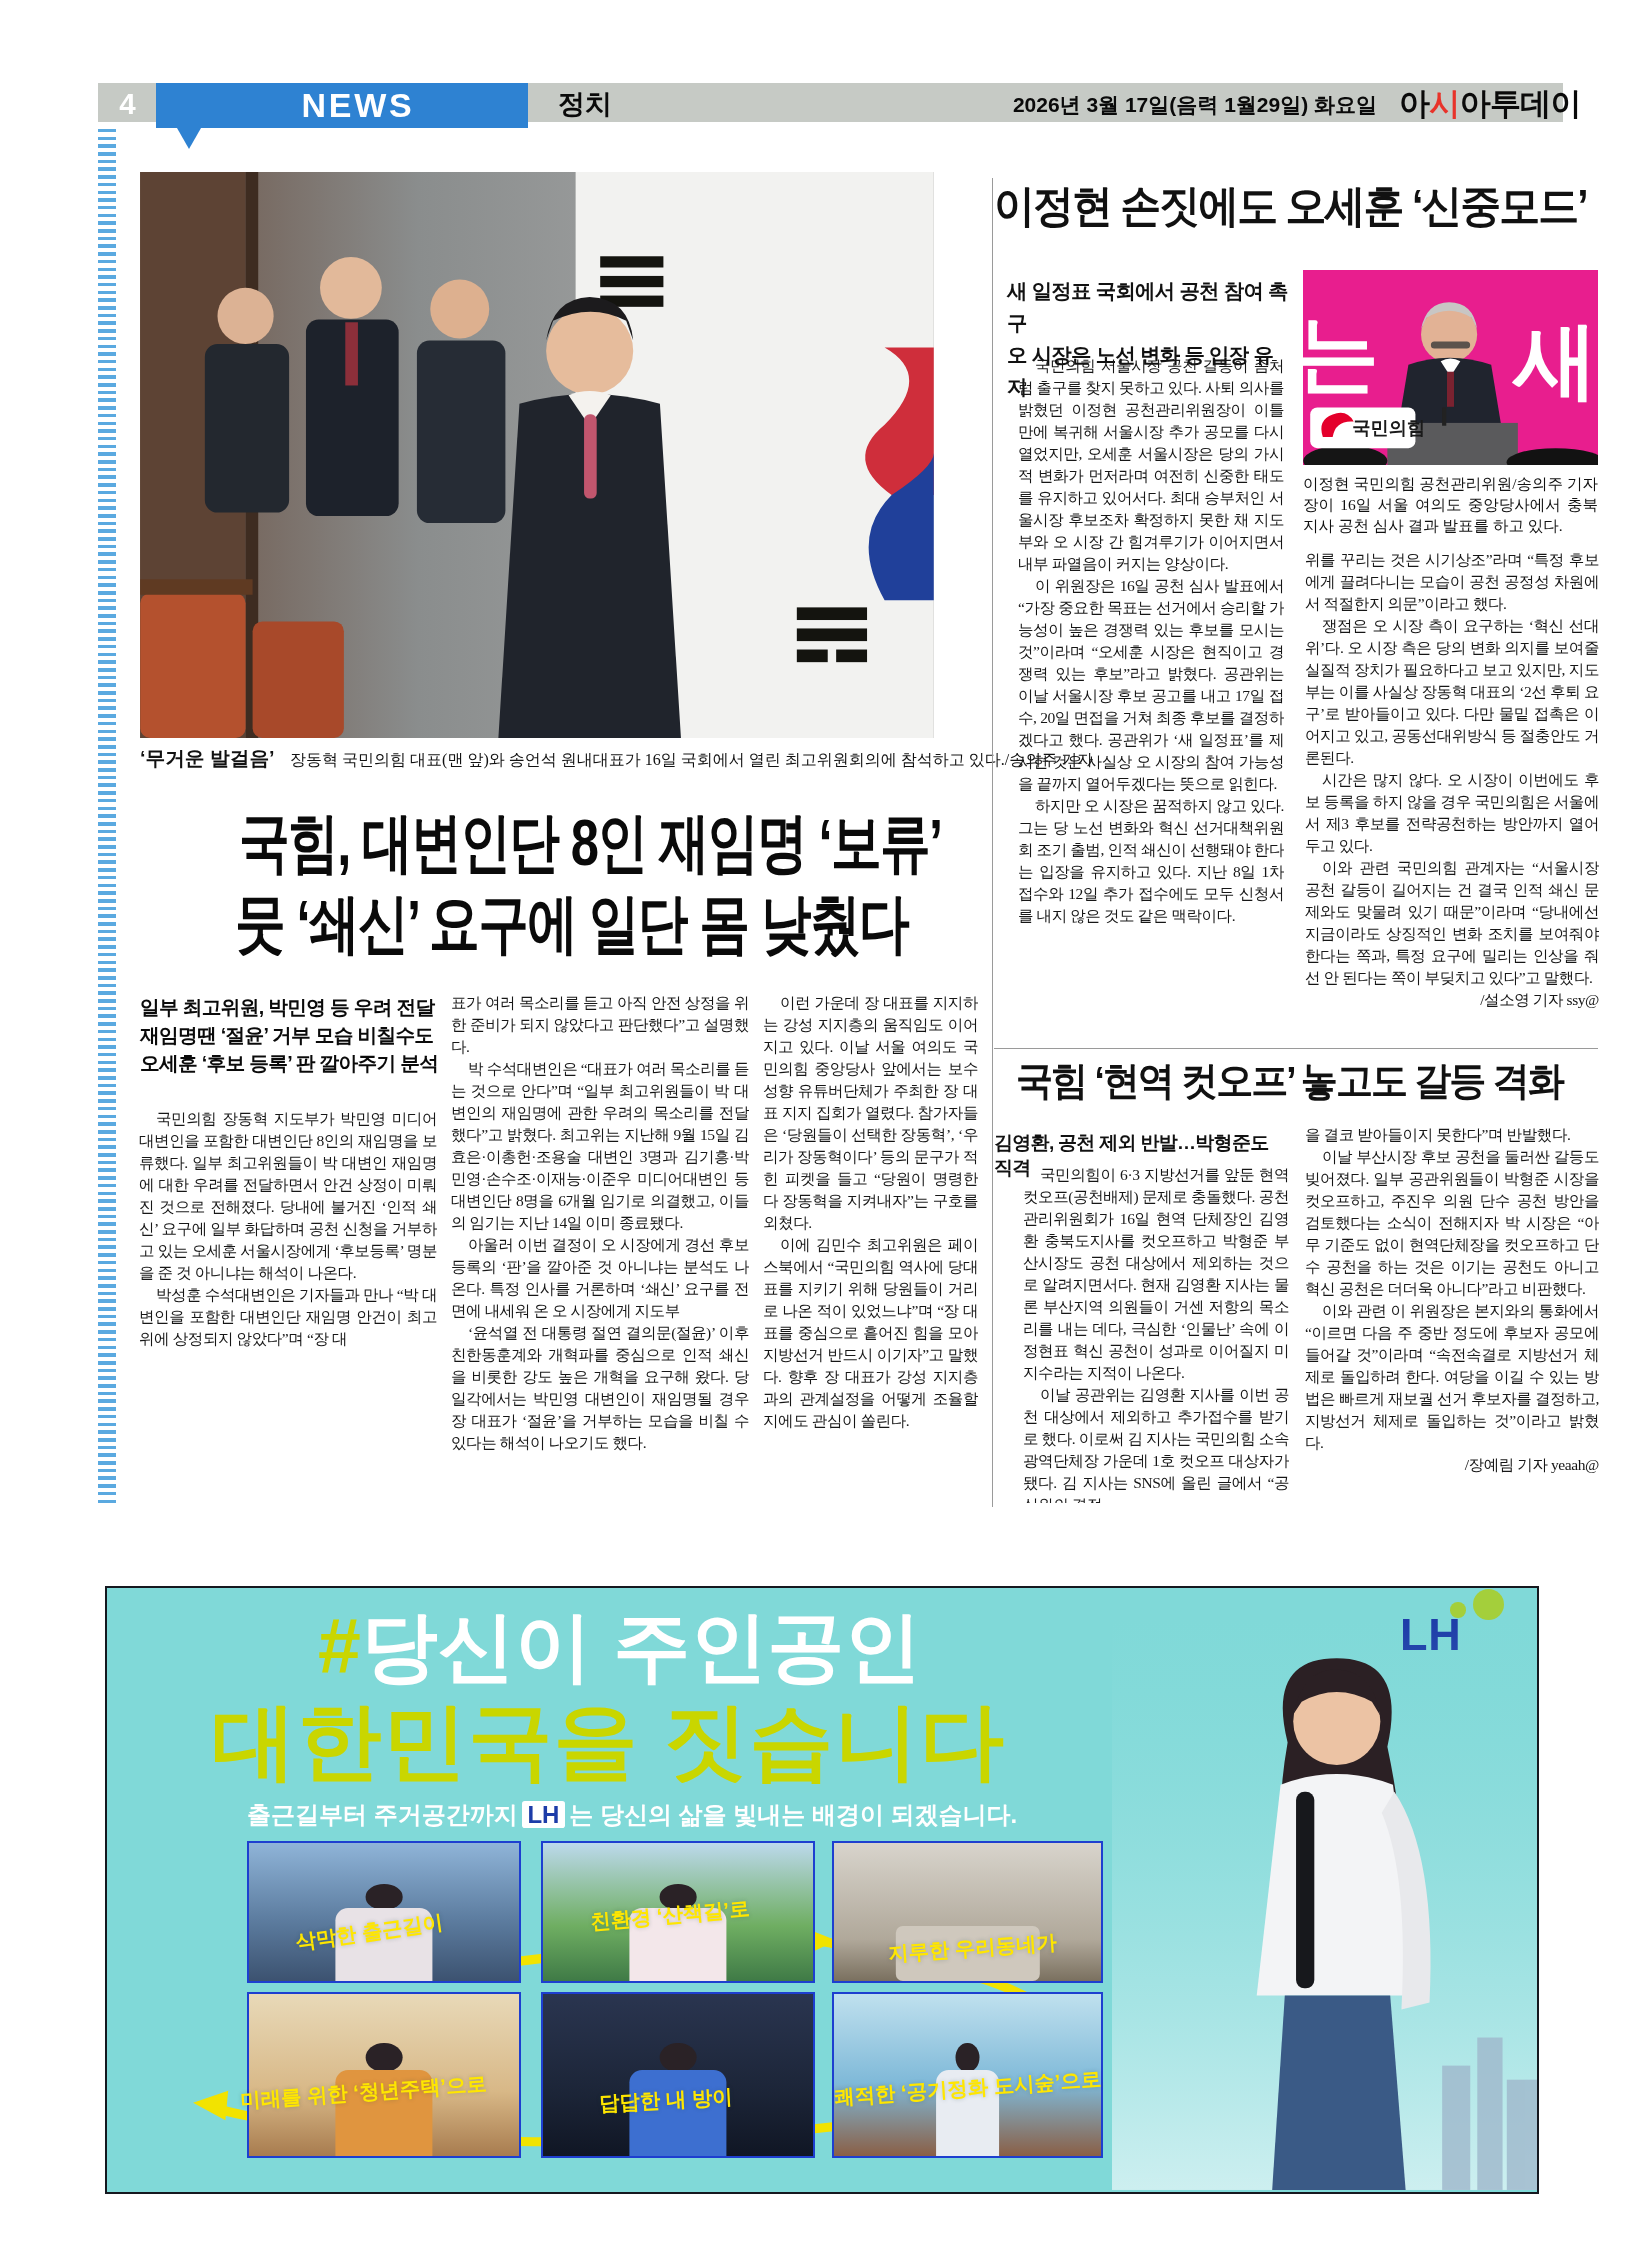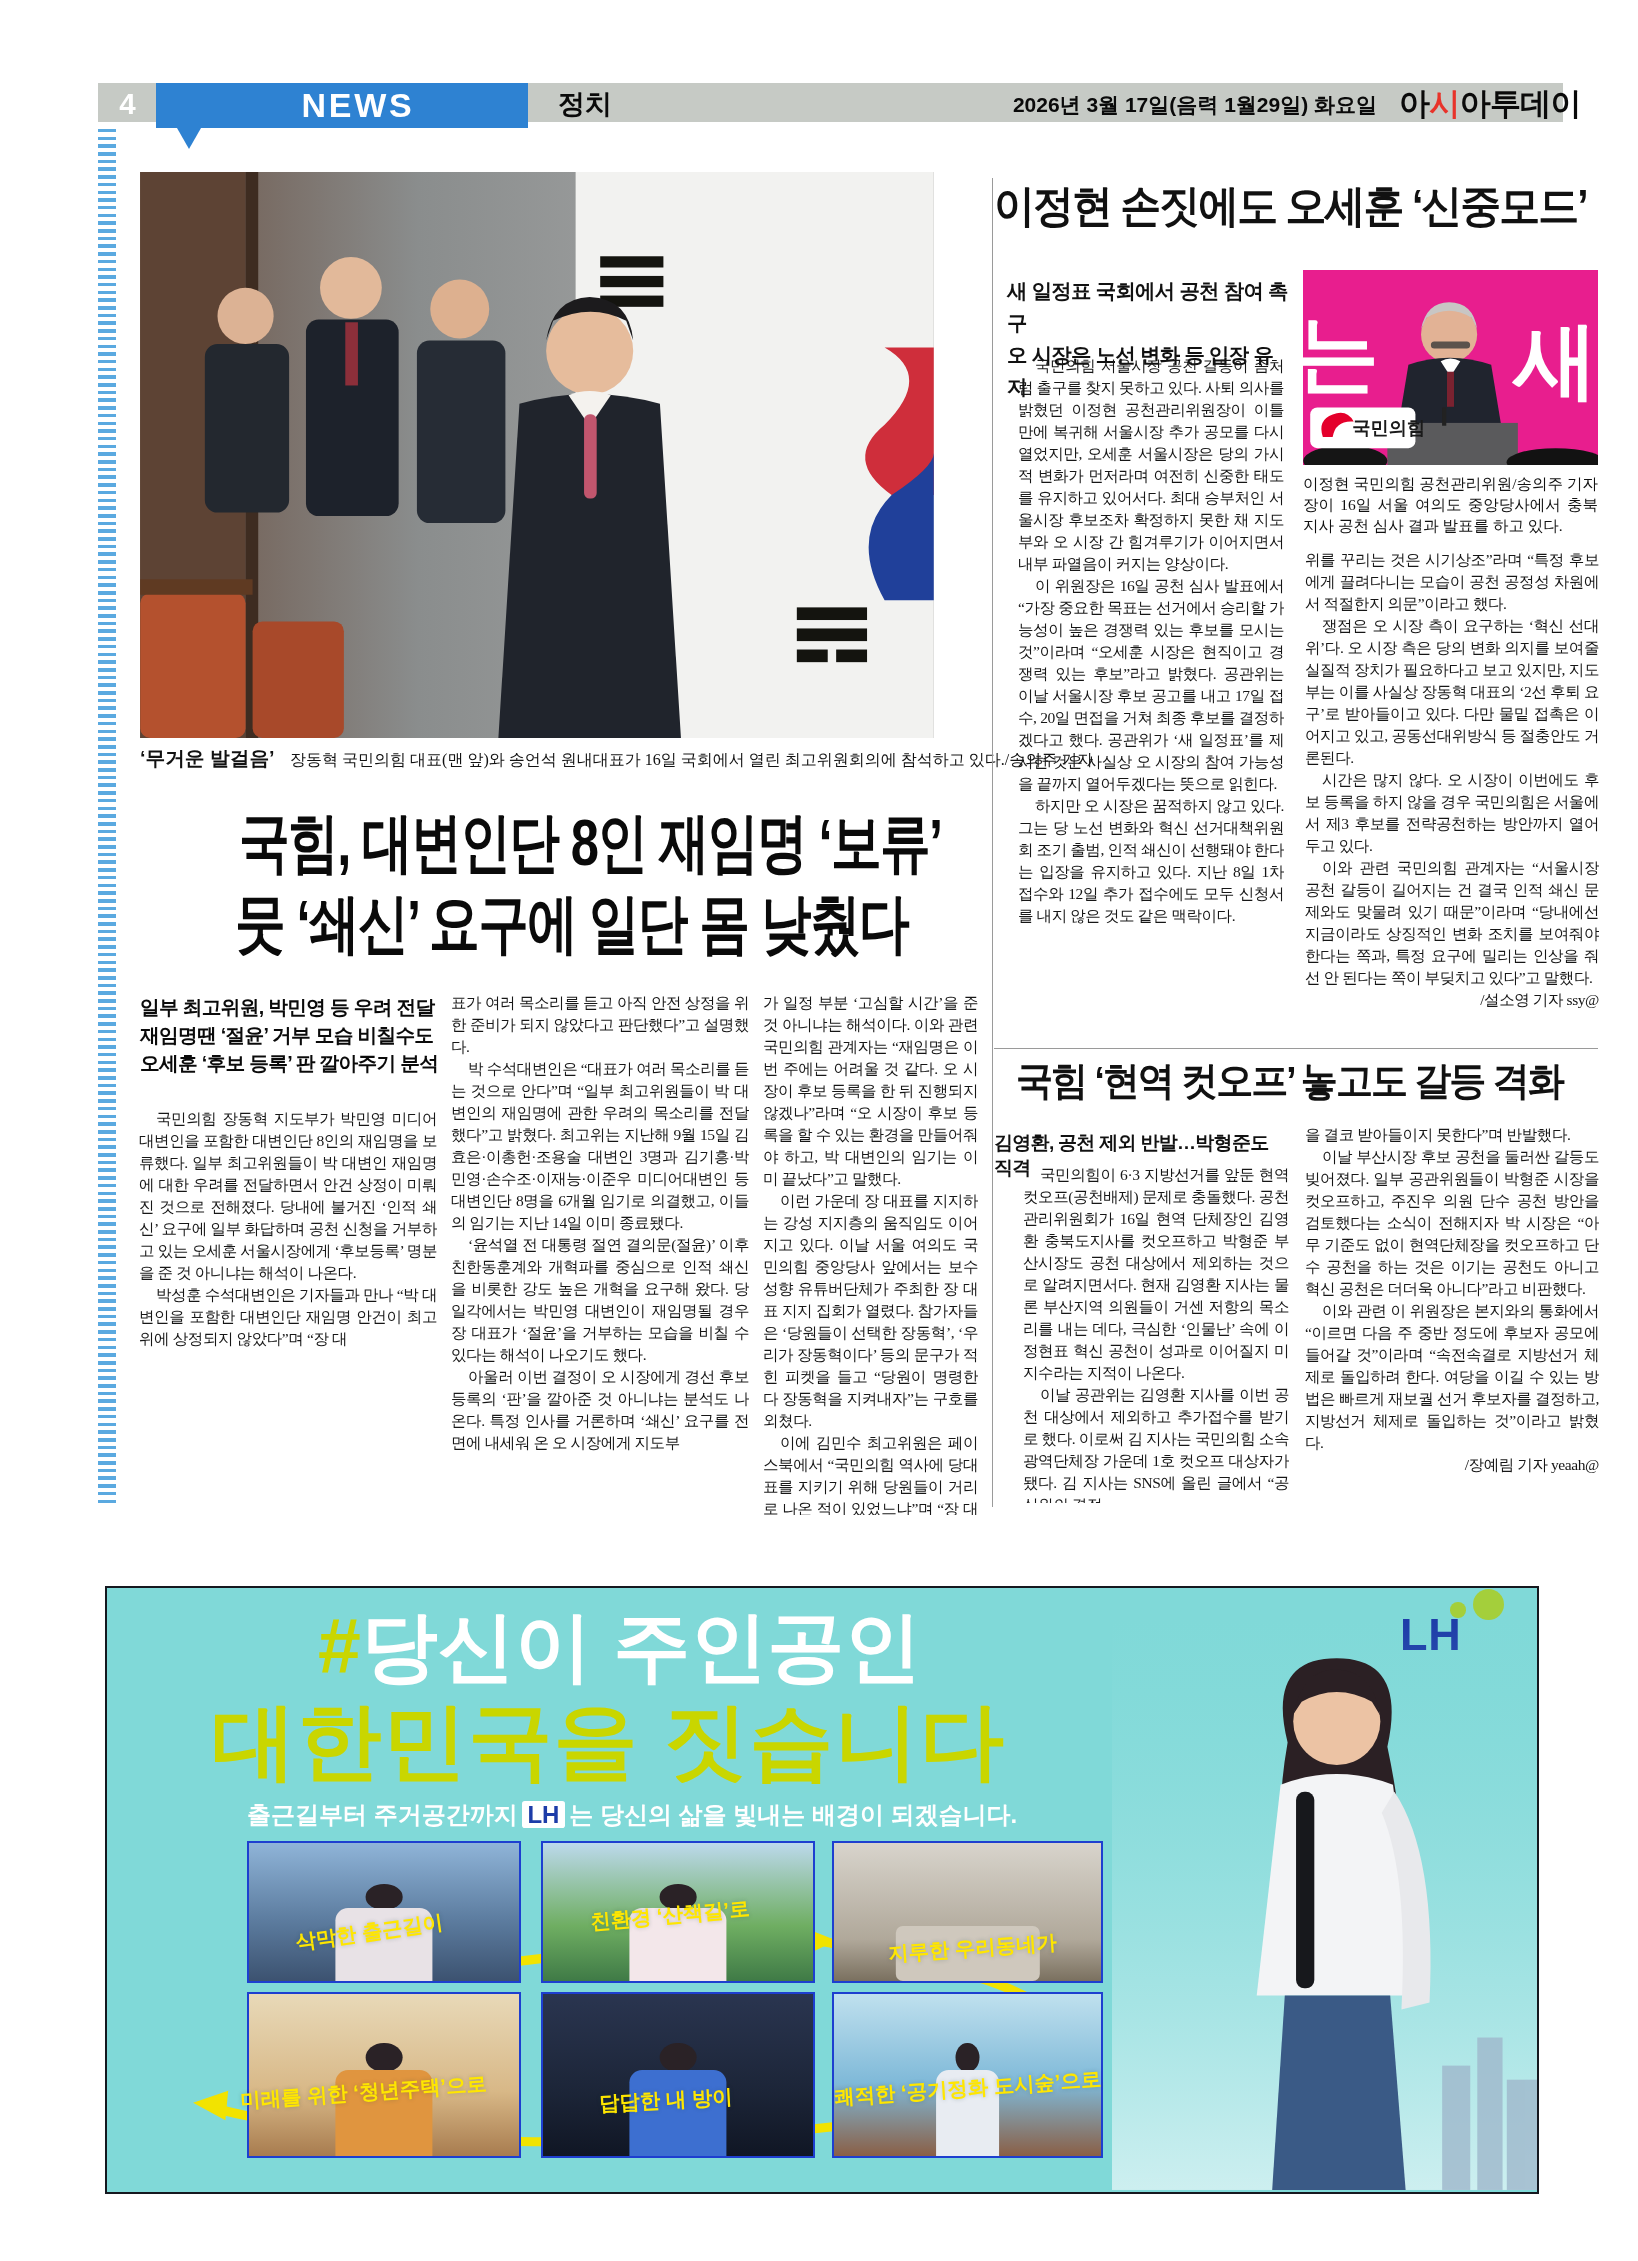--- a/index.html
+++ b/index.html
@@ -185,25 +185,24 @@
   <div>오세훈 ‘후보 등록’ 판 깔아주기 분석</div>
 </div>
 
 <div class="abs col mcol1">
   <p>국민의힘 장동혁 지도부가 박민영 미디어대변인을 포함한 대변인단 8인의 재임명을 보류했다. 일부 최고위원들이 박 대변인 재임명에 대한 우려를 전달하면서 안건 상정이 미뤄진 것으로 전해졌다. 당내에 불거진 ‘인적 쇄신’ 요구에 일부 화답하며 공천 신청을 거부하고 있는 오세훈 서울시장에게 ‘후보등록’ 명분을 준 것 아니냐는 해석이 나온다.</p>
   <p>박성훈 수석대변인은 기자들과 만나 “박 대변인을 포함한 대변인단 재임명 안건이 최고위에 상정되지 않았다”며 “장 대</p>
 </div>
 <div class="abs col mcol2">
   <p class="cont">표가 여러 목소리를 듣고 아직 안전 상정을 위한 준비가 되지 않았다고 판단했다”고 설명했다.</p>
   <p>박 수석대변인은 “대표가 여러 목소리를 듣는 것으로 안다”며 “일부 최고위원들이 박 대변인의 재임명에 관한 우려의 목소리를 전달했다”고 밝혔다. 최고위는 지난해 9월 15일 김효은·이총헌·조용술 대변인 3명과 김기흥·박민영·손수조·이재능·이준우 미디어대변인 등 대변인단 8명을 6개월 임기로 의결했고, 이들의 임기는 지난 14일 이미 종료됐다.</p>
+  <p>아울러 이번 결정이 오 시장에게 경선 후보 등록의 ‘판’을 깔아준 것 아니냐는 분석도 나온다. 특정 인사를 거론하며 ‘쇄신’ 요구를 전면에 내세워 온 오 시장에게 지도부</p>
   <p>‘윤석열 전 대통령 절연 결의문(절윤)’ 이후 친한동훈계와 개혁파를 중심으로 인적 쇄신을 비롯한 강도 높은 개혁을 요구해 왔다. 당 일각에서는 박민영 대변인이 재임명될 경우 장 대표가 ‘절윤’을 거부하는 모습을 비칠 수 있다는 해석이 나오기도 했다.</p>
-  <p>아울러 이번 결정이 오 시장에게 경선 후보 등록의 ‘판’을 깔아준 것 아니냐는 분석도 나온다. 특정 인사를 거론하며 ‘쇄신’ 요구를 전면에 내세워 온 오 시장에게 지도부</p>
 </div>
 <div class="abs col mcol3">
-  <p class="cont">가 일정 부분 ‘고심할 시간’을 준 것 아니냐는 해석이다. 이와 관련 국민의힘 관계자는 “재임명은 이번 주에는 어려울 것 같다. 오 시장이 후보 등록을 한 뒤 진행되지 않겠나”라며 “오 시장이 후보 등록을 할 수 있는 환경을 만들어줘야 하고, 박 대변인의 임기는 이미 끝났다”고 말했다.</p>
   <p>이런 가운데 장 대표를 지지하는 강성 지지층의 움직임도 이어지고 있다. 이날 서울 여의도 국민의힘 중앙당사 앞에서는 보수성향 유튜버단체가 주최한 장 대표 지지 집회가 열렸다. 참가자들은 ‘당원들이 선택한 장동혁’, ‘우리가 장동혁이다’ 등의 문구가 적힌 피켓을 들고 “당원이 명령한다 장동혁을 지켜내자”는 구호를 외쳤다.</p>
   <p>이에 김민수 최고위원은 페이스북에서 “국민의힘 역사에 당대표를 지키기 위해 당원들이 거리로 나온 적이 있었느냐”며 “장 대표를 중심으로 흩어진 힘을 모아 지방선거 반드시 이기자”고 말했다. 향후 장 대표가 강성 지지층과의 관계설정을 어떻게 조율할지에도 관심이 쏠린다.</p>
 
 </div>
 
 <div class="abs v-rule"></div>
 <div class="abs h-rule"></div>
 
 <div class="abs a1-headline"><span>이정현 손짓에도 오세훈 ‘신중모드’</span></div>
 <div class="abs a1-deck">

